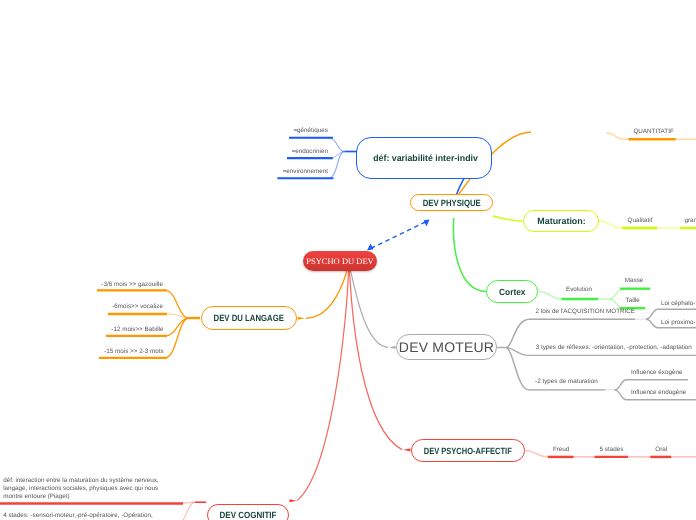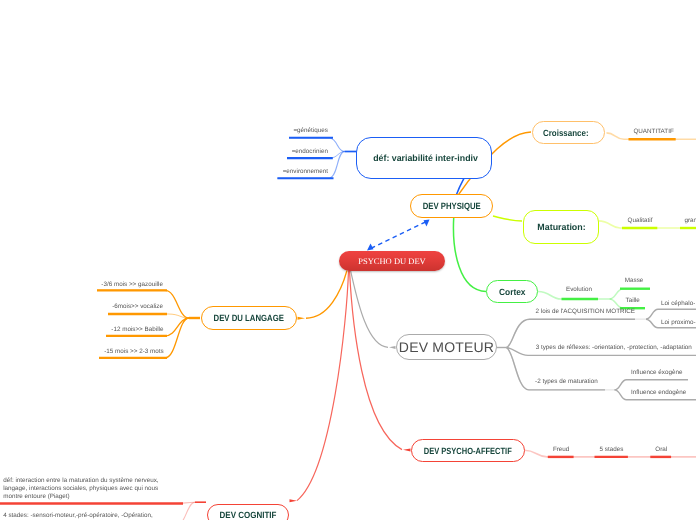--- a/index.html
+++ b/index.html
@@ -137,40 +137,37 @@
 
       <g stroke="#f44336">
         <path d="M206,502.2 L195,502.2" stroke-width="1.6"></path>
         <path d="M195,502.2 C186,502.2 185,503.5 176,503.5 L0,503.5" stroke-width="1.1" opacity="0.35"></path>
         <path d="M0,503.5 L183,503.5" stroke-width="2.4"></path>
         <path d="M195,502.2 C188,502.2 186,520 180,524" stroke-width="1.1" opacity="0.35"></path>
       </g>
     </g>
   </svg>
 
-  <div class="root-node" style="left:303px;top:251px;width:106px;height:20px;border-radius:10px;
+  <div class="root-node" style="left:303px;top:251px;width:74px;height:20px;border-radius:10px;
               background:linear-gradient(180deg,#ef4240 0%,#e23c39 45%,#cc332f 100%);
               font-size:8.5px;font-family:'Liberation Serif',serif;letter-spacing:0px;
-              box-shadow:0 1px 2px rgba(0,0,0,0.25);margin-left:36px;">
+              box-shadow:0 1px 2px rgba(0,0,0,0.25);">
     <span>PSYCHO DU DEV</span>
   </div>
 
   <div class="node" style="left:355.5px;top:137px;width:136px;height:42px;border:1.3px solid #1b5ef5;border-radius:15px;padding-left:5px;">
     <span style="transform:scaleX(0.978);">déf: variabilité inter-indiv</span>
   </div>
 
-  <div class="node" style="left:410px;top:194px;width:83px;height:24px;border:1.5px solid #ff9800;border-radius:12px;">
+  <div class="node" style="left:410px;top:194px;width:83px;height:17px;border:1.5px solid #ff9800;border-radius:12px;">
     <span style="transform:scaleX(0.859);">DEV PHYSIQUE</span>
   </div>
 
-  <div class="node" style="left:532px;top:121px;width:73px;height:23px;border:1.6px solid #ffc06a;border-radius:12px;padding-right:6px;">
-    <span style="transform:scaleX(0.885);">Croissance:</span>
-  </div>
-
-  <div class="node" style="left:523px;top:210px;width:76px;height:34px;border:1.7px solid #ccff00;border-radius:12px;">
+
+  <div class="node" style="left:523px;top:210px;width:76px;height:22px;border:1.7px solid #ccff00;border-radius:12px;">
     <span style="transform:scaleX(0.985);">Maturation:</span>
   </div>
 
   <div class="node" style="left:486px;top:280px;width:52px;height:23px;border:1.7px solid #44f044;border-radius:12px;">
     <span style="transform:scaleX(0.932);">Cortex</span>
   </div>
 
   <div class="node node-plain" style="left:396px;top:334px;width:101px;height:26px;border:1.3px solid #ababab;border-radius:13px;font-size:14px;color:#4d4d4d;font-weight:normal;letter-spacing:0.2px;">
     <span>DEV MOTEUR</span>
   </div>

